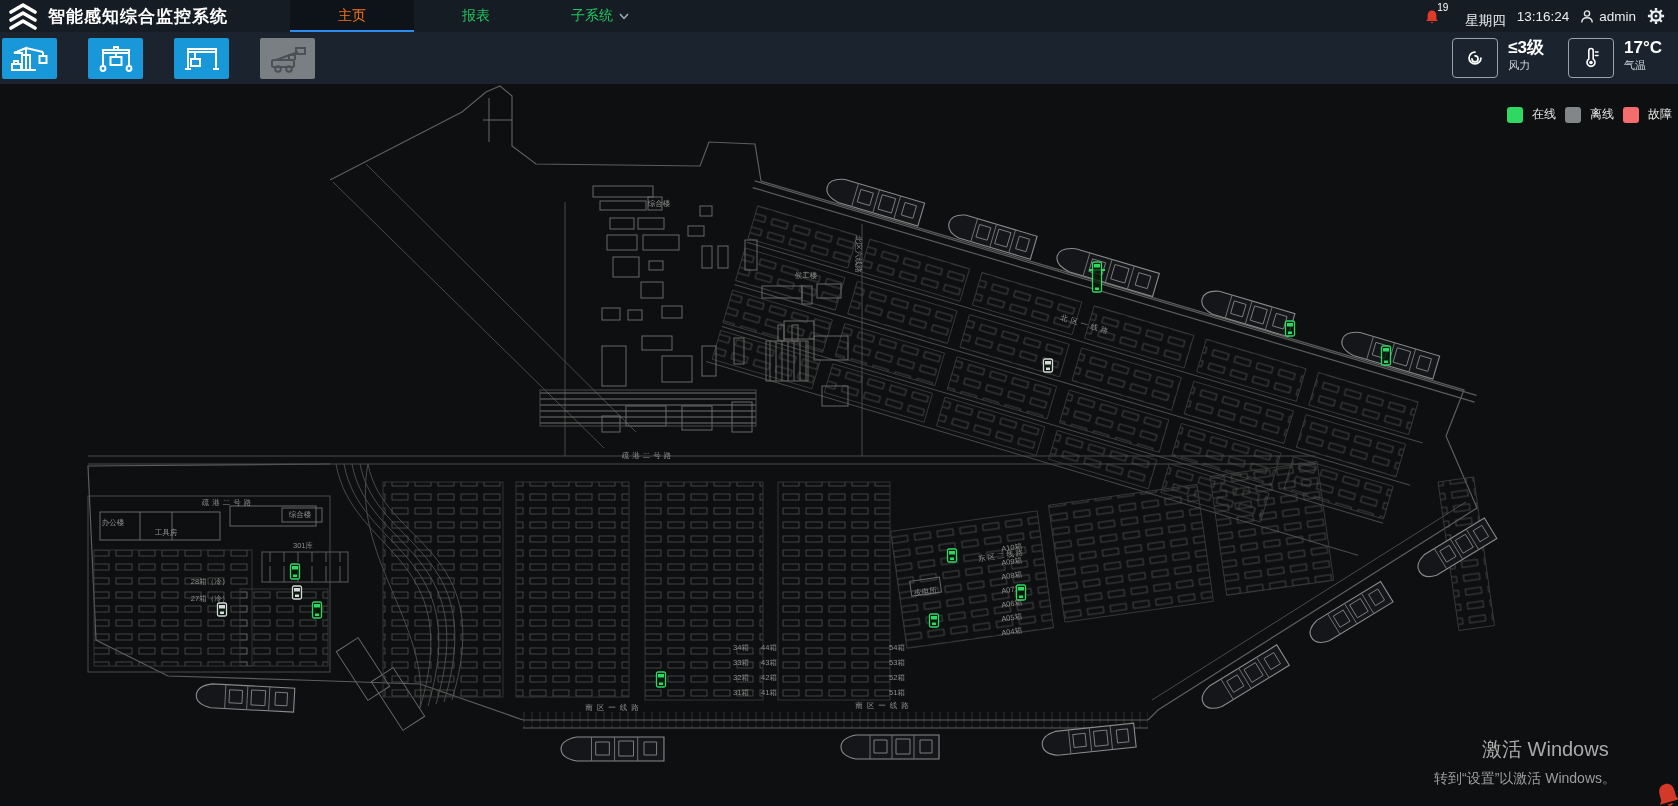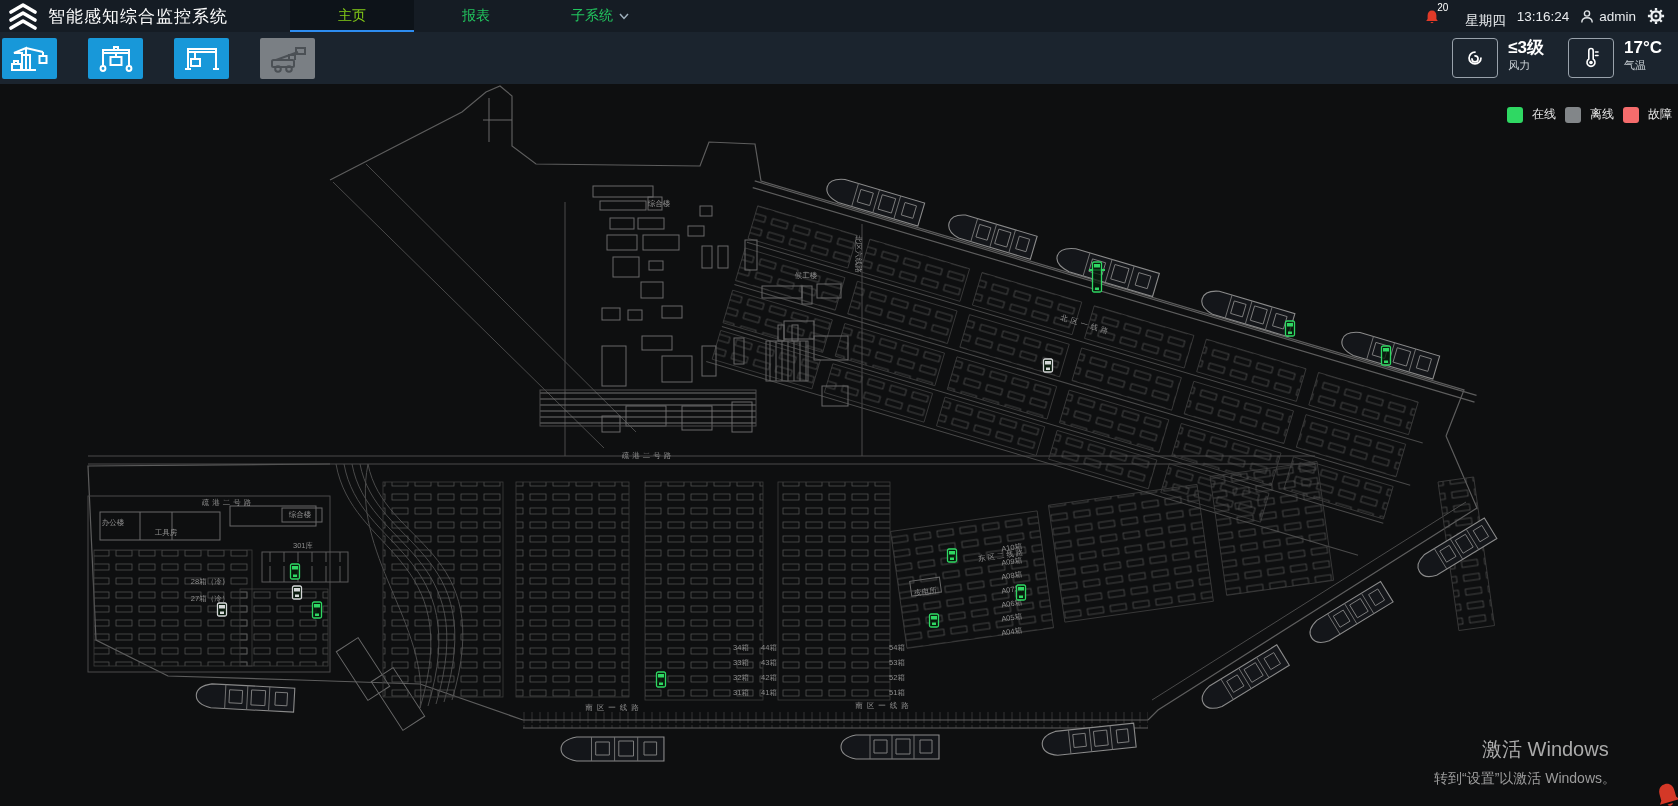--- a/index.html
+++ b/index.html
@@ -1,25 +1,25 @@
 <!DOCTYPE html>
 <html><head>
 <meta charset="utf-8">
 <style>
   html,body{margin:0;padding:0;background:#000;}
   body{width:1678px;height:806px;overflow:hidden;font-family:"Liberation Sans","DejaVu Sans",sans-serif;-webkit-font-smoothing:antialiased;}
 
   
   .navbar{height:32px;background:#151c24;display:flex;align-items:center;}
   .logo{margin:0 10px 0 8px;display:flex;align-items:center;}
-  .app-title{color:#fff;font-size:17px;font-weight:normal;letter-spacing:1px;white-space:nowrap;}
+  .app-title{color:#fff;font-size:17px;font-weight:bold;letter-spacing:1px;white-space:nowrap;}
   .tabs{display:flex;height:100%;margin-left:62px;}
   .tab{width:124px;height:100%;display:flex;align-items:center;justify-content:center;gap:6px;
        color:#22c55e;font-size:14px;cursor:pointer;}
-  .tab.active{background:#0d1319;color:#84cc16;box-shadow:inset 0 -2px 0 #2d8cf0;}
+  .tab.active{background:#0d1319;color:#f97316;box-shadow:inset 0 -2px 0 #2d8cf0;}
   .nav-right{margin-left:auto;display:flex;align-items:center;gap:11px;padding-right:13px;color:#e8ebee;font-size:13.5px;}
   .bell-wrap{position:relative;width:26px;height:22px;cursor:pointer;}
   .bell-wrap svg{position:absolute;left:0;top:4px;}
   .bell-count{position:absolute;top:-3px;left:13px;font-size:10px;color:#fff;}
   .weekday{margin-left:4px;margin-top:10px;}
   .user-wrap{display:flex;align-items:center;gap:5px;cursor:pointer;}
   .gear{cursor:pointer;display:flex;align-items:center;}
 
   
   .toolbar{height:52px;background:#1b242e;display:flex;align-items:center;padding-left:2px;}
@@ -81,21 +81,21 @@
       </svg>
     </div>
   </nav>
 
   <div class="nav-right">
     <span class="bell-wrap">
       <svg width="16" height="17" viewBox="0 0 16 16">
         <path d="M8 1 C5.2 1 3.6 3 3.6 6 L3.6 9.5 L2.2 11.5 L13.8 11.5 L12.4 9.5 L12.4 6 C12.4 3 10.8 1 8 1 Z" fill="#e03a28"></path>
         <path d="M6.4 12.6 a1.7 1.7 0 0 0 3.2 0 Z" fill="#e03a28"></path>
       </svg>
-      <span class="bell-count">20</span>
+      <span class="bell-count">19</span>
     </span>
     <span class="weekday">星期四</span>
     <span class="clock">13:16:24</span>
     <span class="user-wrap">
       <svg width="14" height="15" viewBox="0 0 14 14">
         <circle cx="7" cy="4" r="2.6" fill="none" stroke="#e0e4e7" stroke-width="1.4"></circle>
         <path d="M1.8 13 C1.8 9.8 4 8.2 7 8.2 C10 8.2 12.2 9.8 12.2 13" fill="none" stroke="#e0e4e7" stroke-width="1.4"></path>
       </svg>
       <span>admin</span>
     </span>

